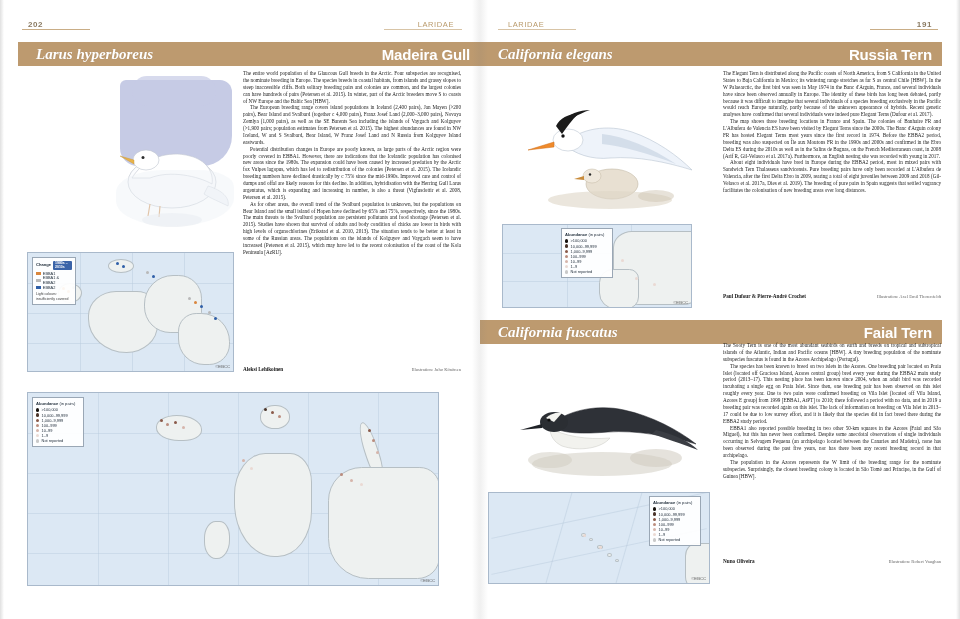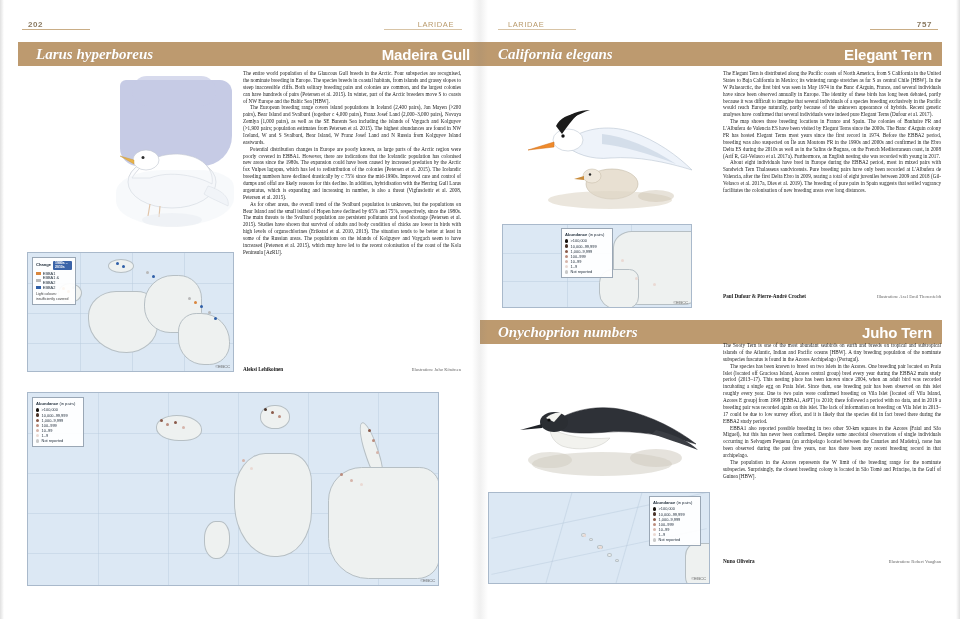--- a/index.html
+++ b/index.html
@@ -313,27 +313,27 @@
     </div>
   </div>
 
   <div class="page right">
 
     <div class="runhead" style="left:20px; top:14px;">
       <span class="rhlabel">LARIDAE</span>
     </div>
     <div class="rule-line" style="left:18px; width:78px; background:#d8c4a6;"></div>
     <div class="runhead" style="right:22px; top:14px; justify-content:flex-end;">
-      <span class="folio">757</span>
+      <span class="folio">191</span>
     </div>
     <div class="rule-line" style="right:22px; width:68px;"></div>
 
     <div class="titleband" style="left:0px; right:18px; top:42px;">
       <span class="sci">California elegans</span>
-      <span class="eng">Elegant Tern</span>
+      <span class="eng">Russia Tern</span>
     </div>
 
     <div class="plate" style="left:26px; top:74px; width:190px; height:150px;">
       <svg width="190" height="150" viewBox="0 0 190 150" style="position:absolute; left:0; top:0;">
 
         <path d="M58 70 C74 54 102 50 126 58 C150 66 172 82 186 96 C160 88 132 82 104 84 C86 86 68 80 58 70 Z" fill="#eef3fa" stroke="#b9c4d2" stroke-width="0.6"></path>
         <path d="M96 60 C118 62 146 74 170 90 C144 80 116 72 96 70 Z" fill="#cfd9e6" opacity=".85"></path>
         <ellipse cx="62" cy="66" rx="15" ry="11" fill="#ffffff" stroke="#bcc6d2" stroke-width="0.6"></ellipse>
         <path d="M50 52 C54 44 62 40 72 40 C66 46 60 54 56 60 Z" fill="#1b1b1b"></path>
         <path d="M55 48 C62 40 74 36 84 36 C72 40 62 46 57 54 Z" fill="#1b1b1b"></path>
@@ -405,22 +405,22 @@
           </div>
         <div class="lg-row">
             <span class="dot" style="background:#c9c9c9;"></span>
             <span>Not reported</span>
           </div>
       </div>
       <div class="ebcc">©EBCC</div>
     </div>
 
     <div class="titleband" style="left:0px; right:18px; top:320px;">
-      <span class="sci">Onychoprion numbers</span>
-      <span class="eng">Juho Tern</span>
+      <span class="sci">California fuscatus</span>
+      <span class="eng">Faial Tern</span>
     </div>
 
     <div class="plate" style="left:26px; top:352px; width:196px; height:140px;">
       <svg width="196" height="140" viewBox="0 0 196 140" style="position:absolute; left:0; top:0;">
 
         <path d="M44 74 C60 58 92 52 118 58 C146 64 172 78 190 92 C162 84 130 78 102 80 C78 82 56 82 44 74 Z" fill="#2e3137" stroke="#1c1f24" stroke-width="0.5"></path>
         <path d="M44 76 C58 84 80 88 104 86 C96 96 74 100 56 94 C48 90 44 84 44 76 Z" fill="#f2f2ee" stroke="#c9c9c2" stroke-width="0.5"></path>
         <ellipse cx="48" cy="70" rx="14" ry="10" fill="#2b2e33"></ellipse>
         <path d="M40 66 C44 62 50 60 56 61 L48 70 Z" fill="#f4f4f0"></path>
         <path d="M36 72 L14 78 L36 76 Z" fill="#1e2126"></path>

